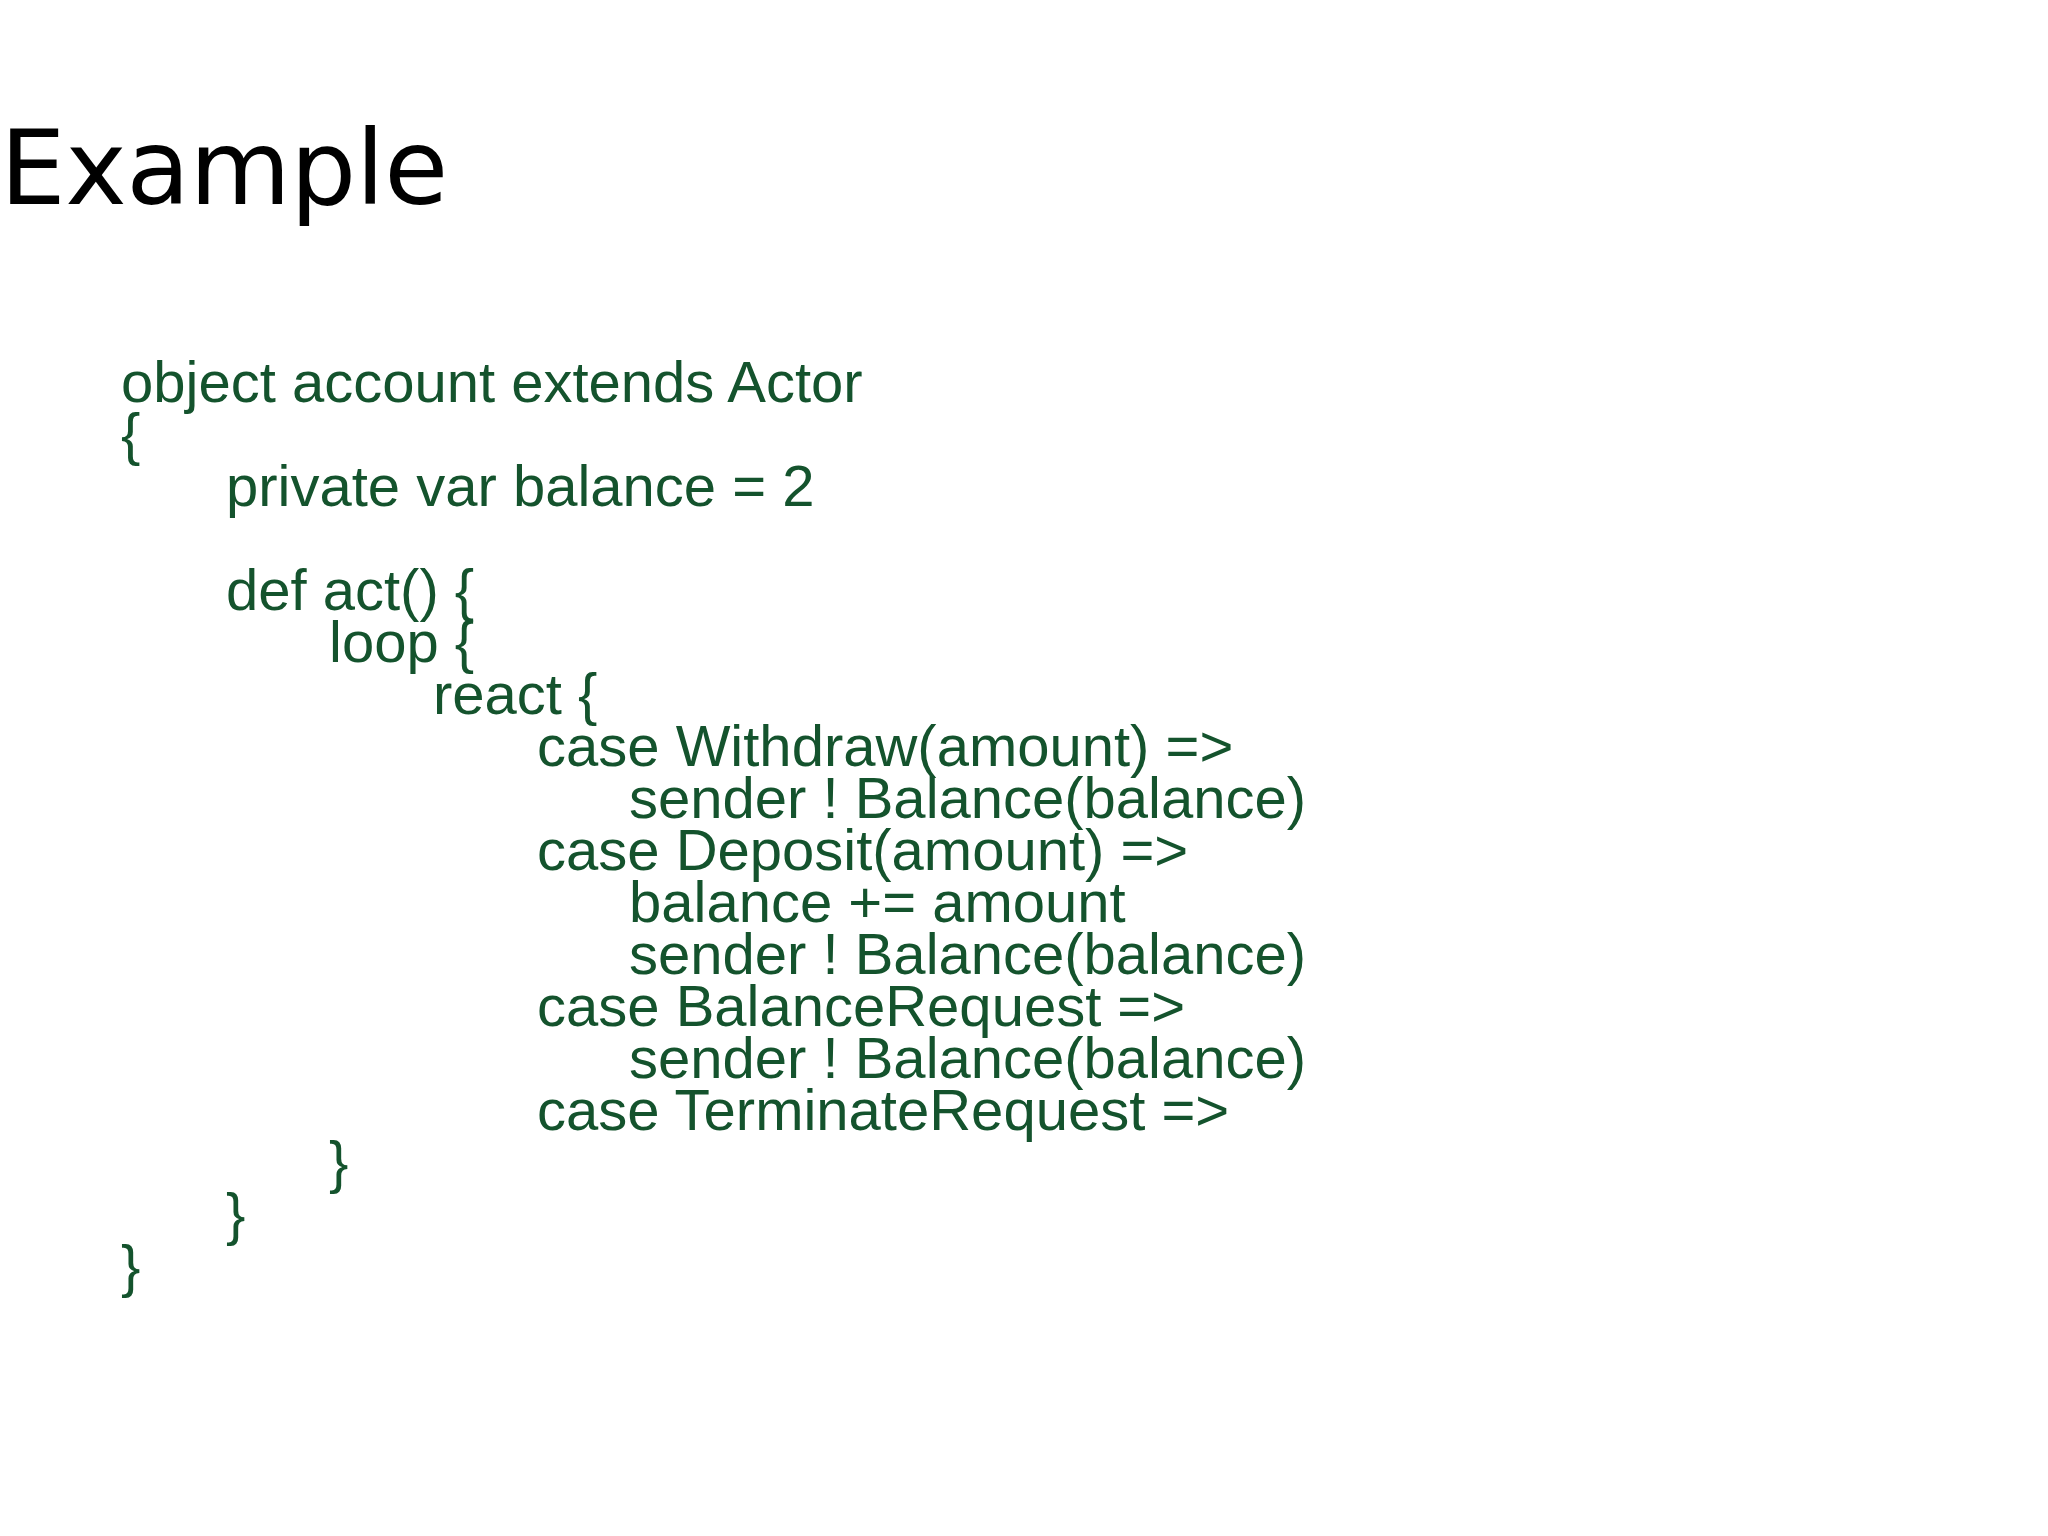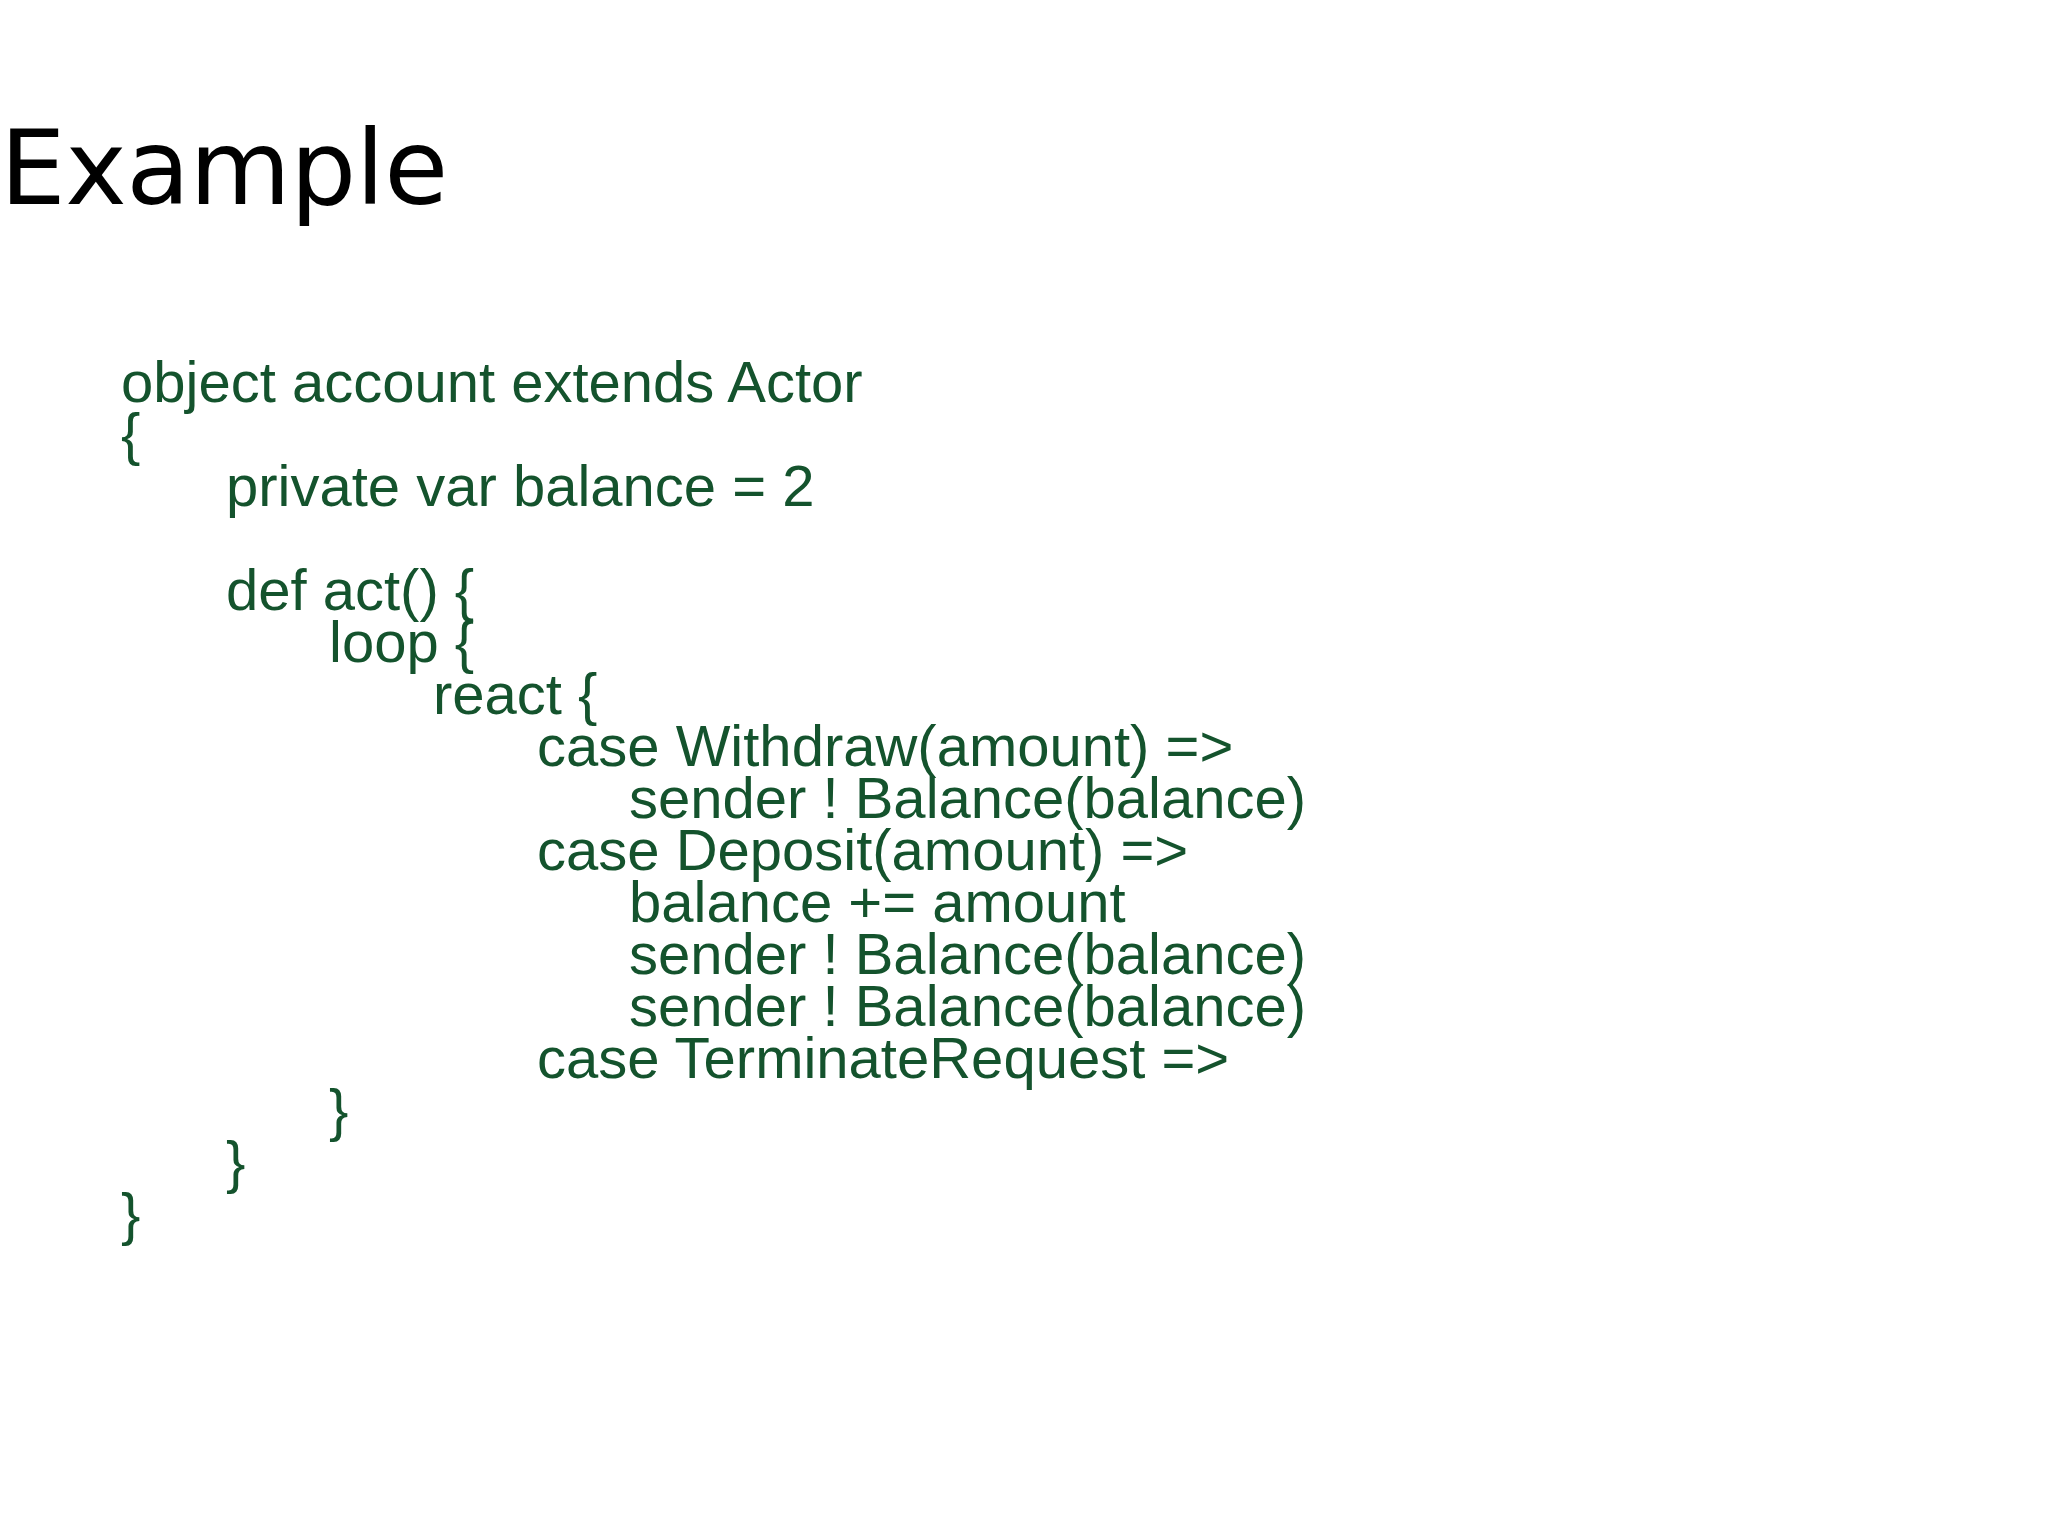--- a/index.html
+++ b/index.html
@@ -77,20 +77,21 @@
       <div class="code-line ind-1">private var balance = 2</div>
       <div class="code-line ind-0 blank"></div>
       <div class="code-line ind-1">def act() {</div>
       <div class="code-line ind-2">loop {</div>
       <div class="code-line ind-3">react {</div>
       <div class="code-line ind-4">case Withdraw(amount) =&gt;</div>
       <div class="code-line ind-5">sender ! Balance(balance)</div>
       <div class="code-line ind-4">case Deposit(amount) =&gt;</div>
       <div class="code-line ind-5">balance += amount</div>
       <div class="code-line ind-5">sender ! Balance(balance)</div>
+      <div class="code-line ind-4">case BalanceRequest =&gt;</div>
       <div class="code-line ind-5">sender ! Balance(balance)</div>
       <div class="code-line ind-4">case TerminateRequest =&gt;</div>
       <div class="code-line ind-2">}</div>
       <div class="code-line ind-1">}</div>
       <div class="code-line ind-0">}</div>
     </div>
 
 </div>
 
 </body></html>

